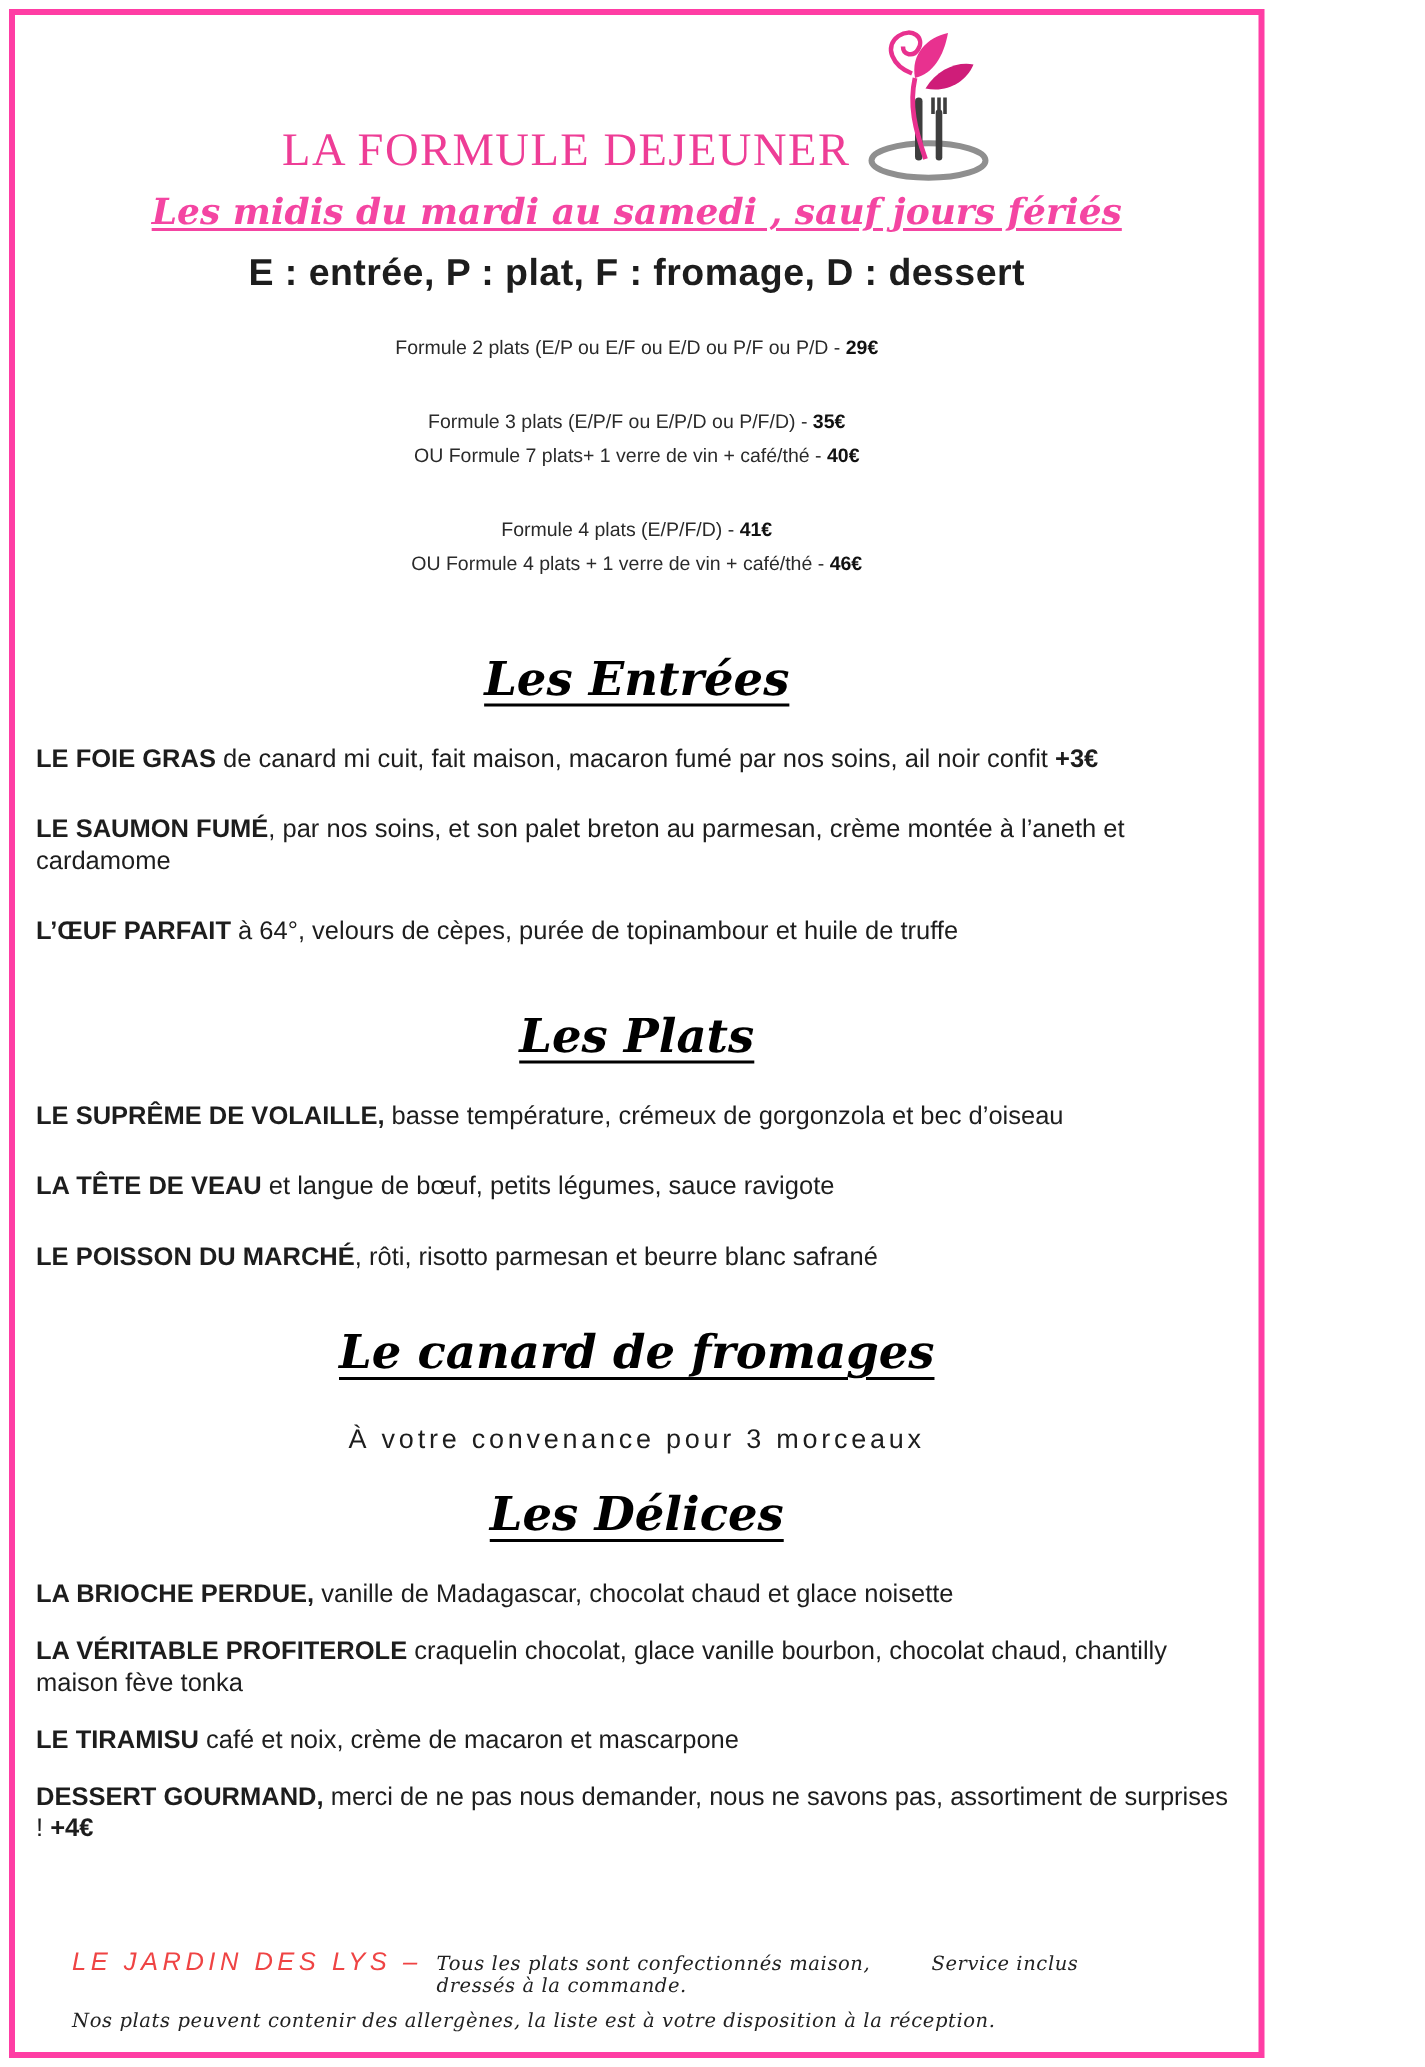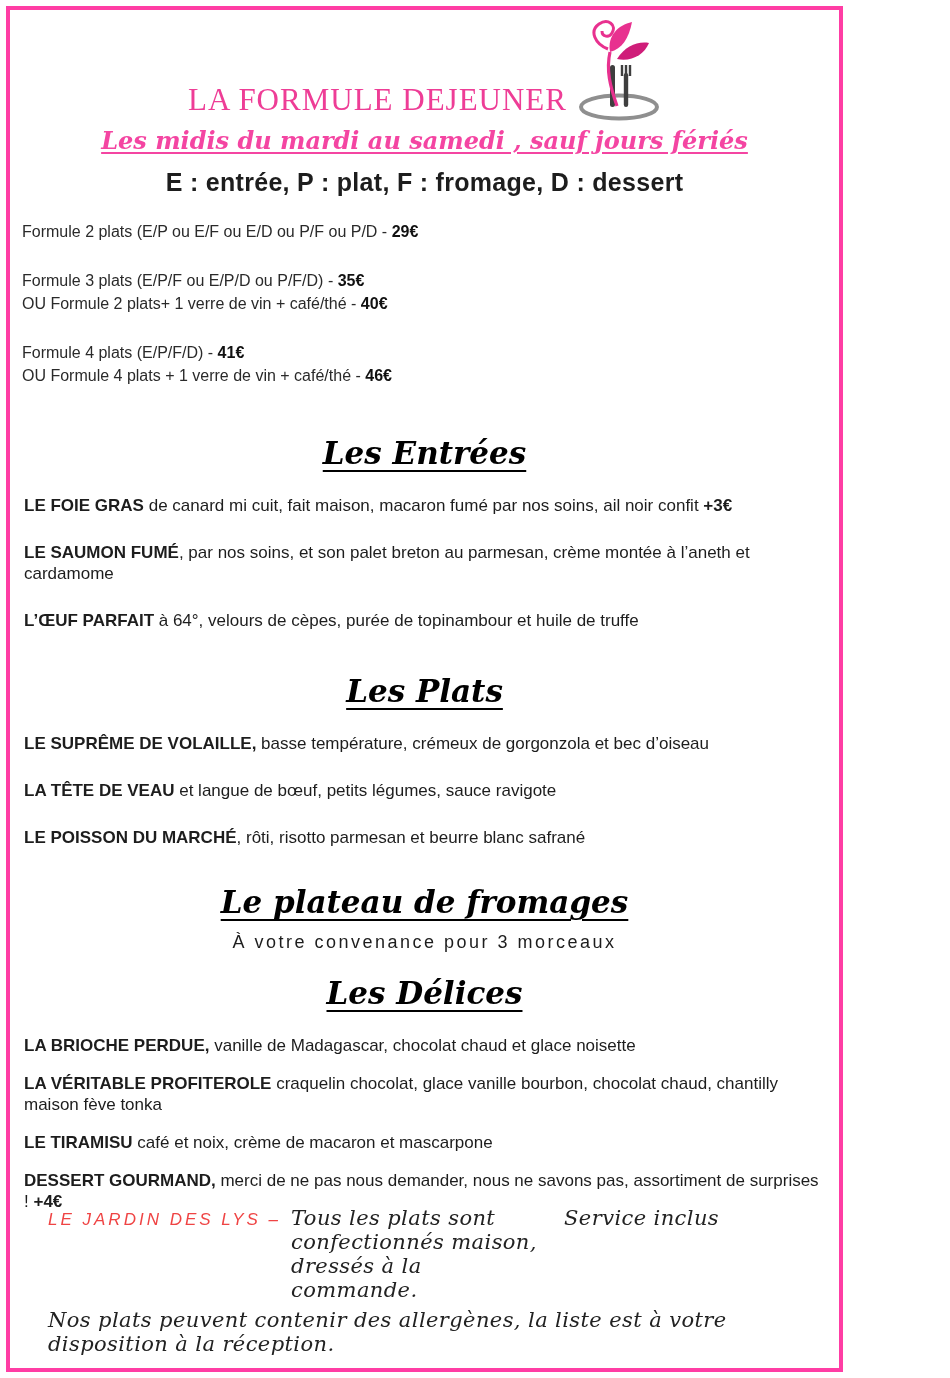--- a/index.html
+++ b/index.html
@@ -22,21 +22,21 @@
   .logo { width: 88px; height: 104px; display: inline-block; }
   
   .subtitle {
     margin-top: 4px; text-align: center;
     font-family: "DejaVu Serif", serif; font-style: italic; font-weight: bold;
     font-size: 24px; color: #f445a2; text-decoration: underline; text-underline-offset: 3px;
   }
   .legend { margin-top: 13px; text-align: center; font-weight: bold; font-size: 25px; letter-spacing: 0.3px; }
   .formules { margin-top: 23px; }
   .formule-block { margin-bottom: 26px; }
-  .formule-line { text-align: left; font-size: 16px; line-height: 23px; color: #2a2a2a; }
+  .formule-line { text-align: center; font-size: 13px; line-height: 23px; color: #2a2a2a; }
   .formule-line b { color: #111; }
   .notes { margin-top: 27px; }
   .note {
     margin: 0 0 13px 0; text-align: center;
     font-family: "DejaVu Serif", serif; font-style: italic; font-weight: bold;
     font-size: 19px; color: #141414; letter-spacing: 0.3px;
   }
   
   .section-heading {
     margin: 0; text-align: center;
@@ -45,31 +45,31 @@
     text-decoration: underline; text-underline-offset: 6px; text-decoration-thickness: 2px;
   }
   .mt-entrees  { margin-top: 48px; }
   .mt-plats    { margin-top: 42px; }
   .mt-fromages { margin-top: 36px; }
   .mt-delices  { margin-top: 22px; }
   .items { margin-top: 24px; padding: 0 2px; }
   .menu-item { font-size: 17px; line-height: 21px; margin-bottom: 26px; }
   .items-tight .menu-item { margin-bottom: 17px; }
   .item-name, .item-price { font-weight: bold; }
-  .fromage-note { margin-top: 12px; text-align: center; font-size: 18px; letter-spacing: 2.5px; }
+  .fromage-note { margin-top: 29px; text-align: center; font-size: 18px; letter-spacing: 2.5px; }
   
   .footer { position: absolute; left: 38px; right: 38px; bottom: 12px; }
   .footer-line1 { display: flex; align-items: baseline; }
   .restaurant-name {
     font-family: "Liberation Sans", sans-serif; font-style: italic;
     font-size: 17px; letter-spacing: 3px; white-space: nowrap; color: #ef4444;
   }
   .script-text {
     font-family: "DejaVu Serif", serif; font-style: italic;
-    font-size: 21px; color: #222; letter-spacing: 0.4px;
+    font-size: 13px; color: #222; letter-spacing: 0.4px;
   }
   .footer-line1 .script-text { margin-left: 10px; }
   .service { margin-left: auto; margin-right: 82px; white-space: nowrap; }
   .footer-line2 { margin-top: 6px; }
 </style>
 </head>
 <body>
 
 <div class="page">
   <div class="frame">
@@ -92,21 +92,21 @@
 
     <div class="subtitle">Les midis du mardi au samedi , sauf jours fériés</div>
     <div class="legend">E : entrée, P : plat, F : fromage, D : dessert</div>
 
     <div class="formules">
       <div class="formule-block">
         <div class="formule-line"><span>Formule 2 plats (E/P ou E/F ou E/D ou P/F ou P/D - </span><b>29€</b></div>
       </div>
       <div class="formule-block">
         <div class="formule-line"><span>Formule 3 plats (E/P/F ou E/P/D ou P/F/D) - </span><b>35€</b></div>
-        <div class="formule-line"><span>OU Formule 2 plats+ 1 verre de vin + café/thé - </span><b>40€</b></div>
+        <div class="formule-line"><span>OU Formule 7 plats+ 1 verre de vin + café/thé - </span><b>40€</b></div>
       </div>
       <div class="formule-block">
         <div class="formule-line"><span>Formule 4 plats (E/P/F/D) - </span><b>41€</b></div>
         <div class="formule-line"><span>OU Formule 4 plats + 1 verre de vin + café/thé - </span><b>46€</b></div>
       </div>
     </div>
 
 
     <h2 class="section-heading mt-entrees">Les Entrées</h2>
     <div class="items">
@@ -115,21 +115,21 @@
       <div class="menu-item"><span class="item-name">L’ŒUF PARFAIT</span><span> à 64°, velours de cèpes, purée de topinambour et huile de truffe</span><span class="item-price"></span></div>
     </div>
 
     <h2 class="section-heading mt-plats">Les Plats</h2>
     <div class="items">
       <div class="menu-item"><span class="item-name">LE SUPRÊME DE VOLAILLE,</span><span> basse température, crémeux de gorgonzola et bec d’oiseau</span><span class="item-price"></span></div>
       <div class="menu-item"><span class="item-name">LA TÊTE DE VEAU</span><span> et langue de bœuf, petits légumes, sauce ravigote</span><span class="item-price"></span></div>
       <div class="menu-item"><span class="item-name">LE POISSON DU MARCHÉ</span><span>, rôti, risotto parmesan et beurre blanc safrané</span><span class="item-price"></span></div>
     </div>
 
-    <h2 class="section-heading mt-fromages">Le plateau de fromages</h2>
+    <h2 class="section-heading mt-fromages">Le canard de fromages</h2>
     <div class="fromage-note">À votre convenance pour 3 morceaux</div>
 
     <h2 class="section-heading mt-delices">Les Délices</h2>
     <div class="items items-tight">
       <div class="menu-item"><span class="item-name">LA BRIOCHE PERDUE,</span><span> vanille de Madagascar, chocolat chaud et glace noisette</span><span class="item-price"></span></div>
       <div class="menu-item"><span class="item-name">LA VÉRITABLE PROFITEROLE</span><span> craquelin chocolat, glace vanille bourbon, chocolat chaud, chantilly maison fève tonka</span><span class="item-price"></span></div>
       <div class="menu-item"><span class="item-name">LE TIRAMISU</span><span> café et noix, crème de macaron et mascarpone</span><span class="item-price"></span></div>
       <div class="menu-item"><span class="item-name">DESSERT GOURMAND,</span><span> merci de ne pas nous demander, nous ne savons pas, assortiment de surprises ! </span><span class="item-price">+4€</span></div>
     </div>
 

